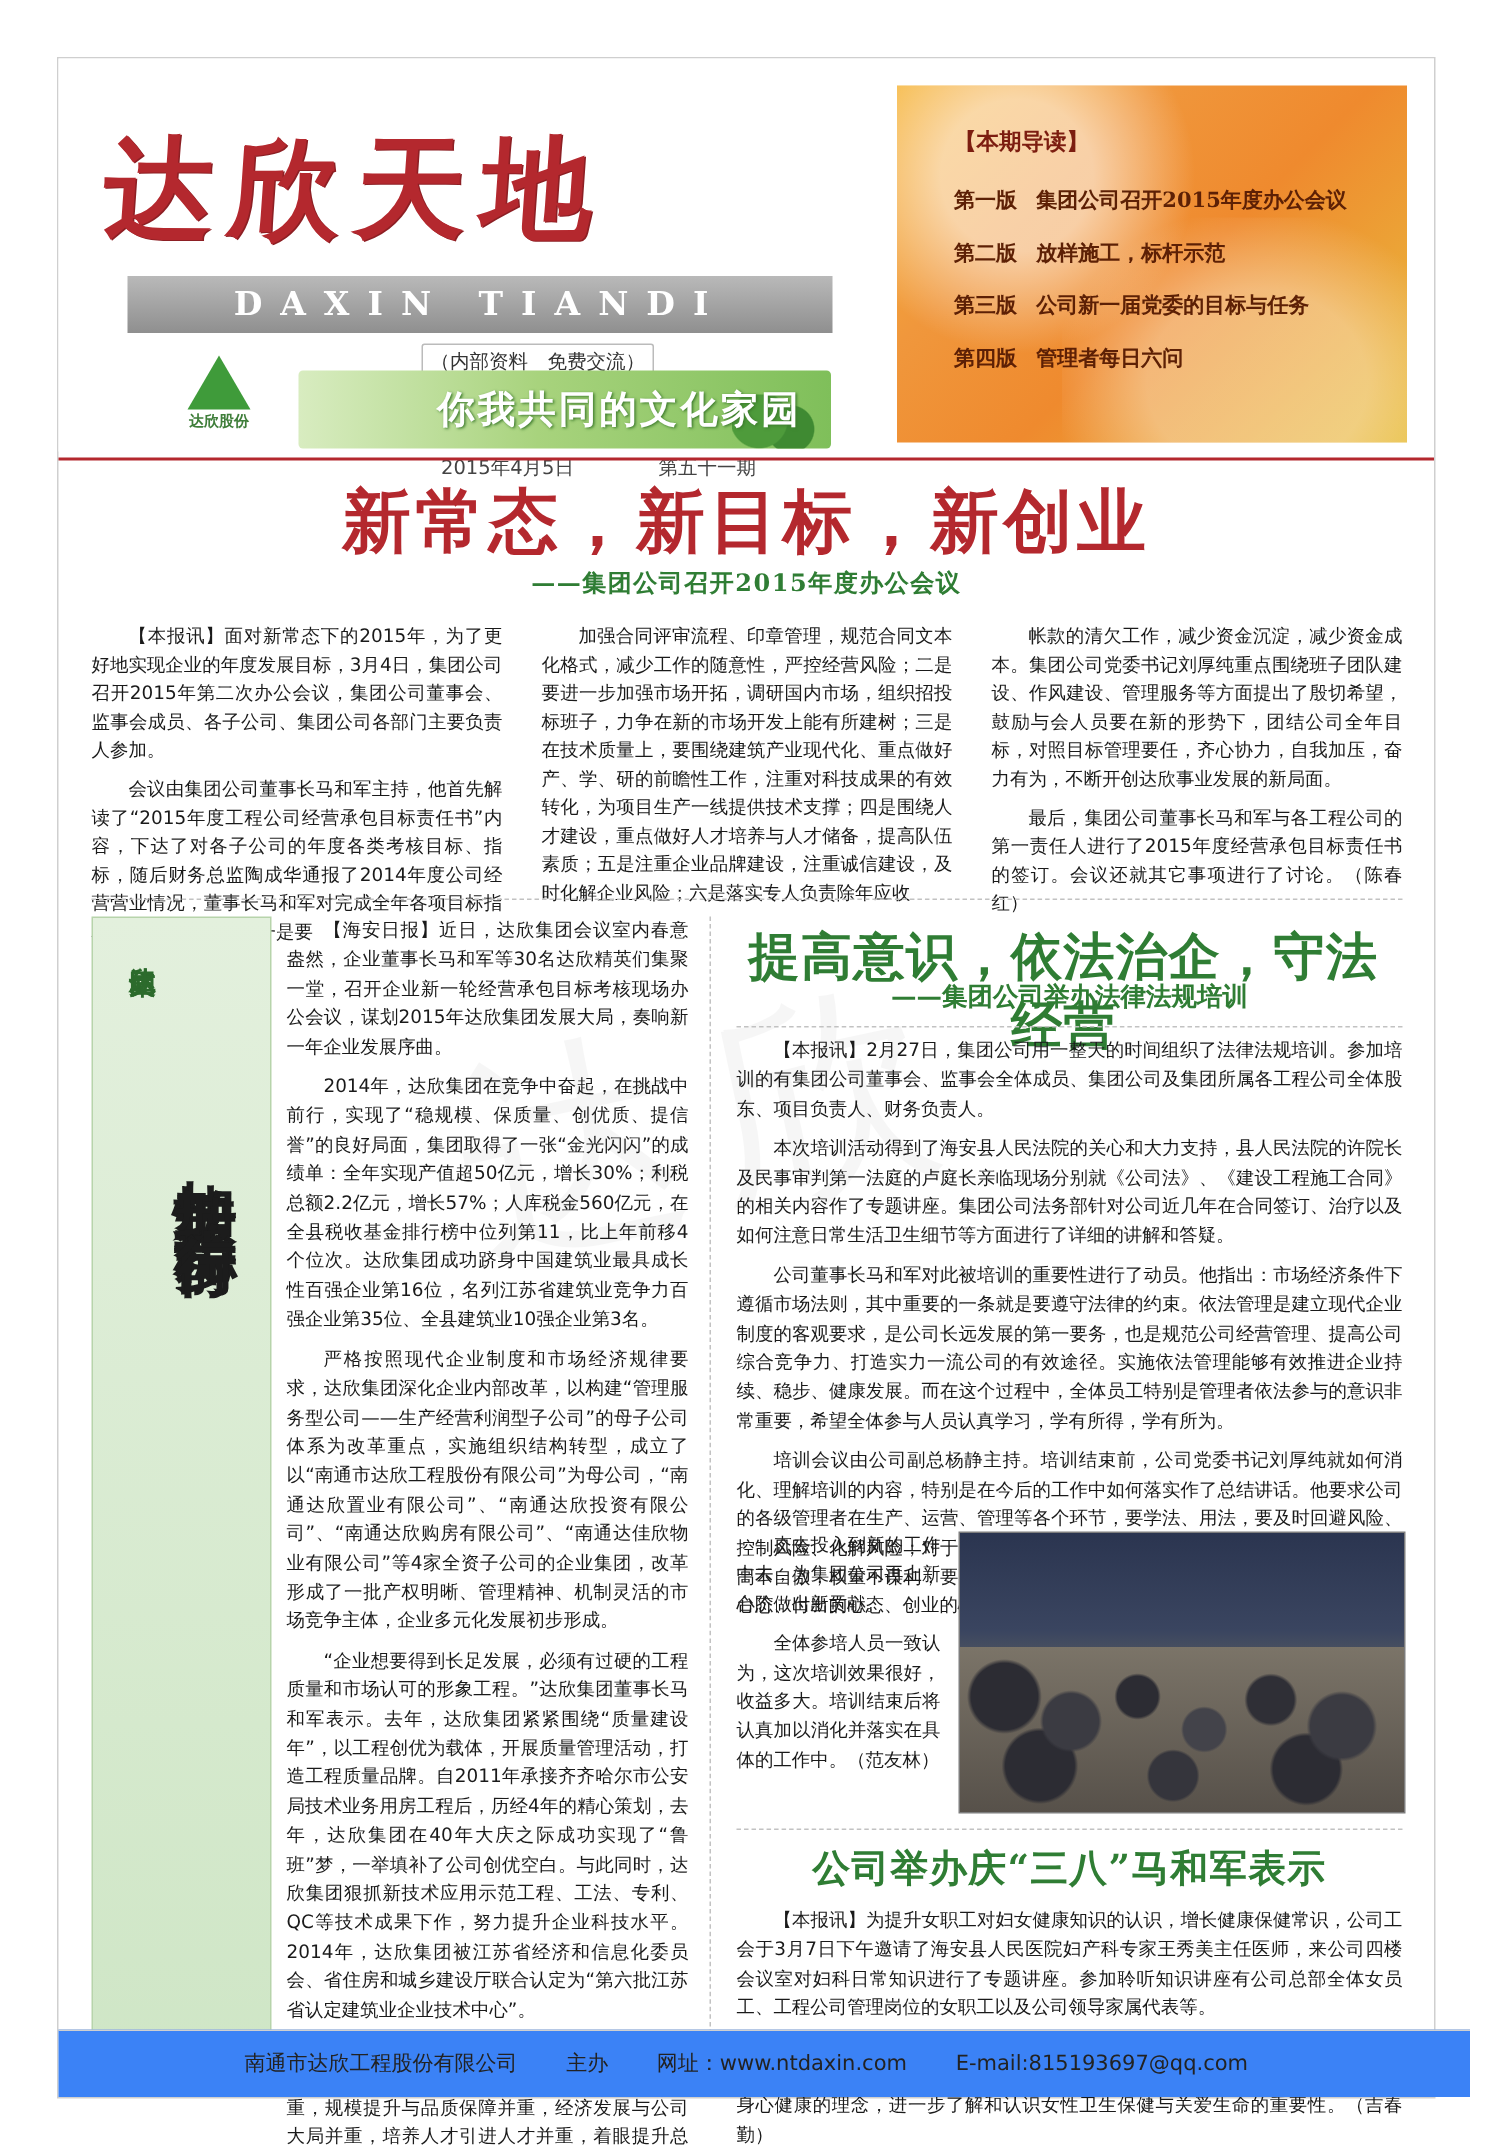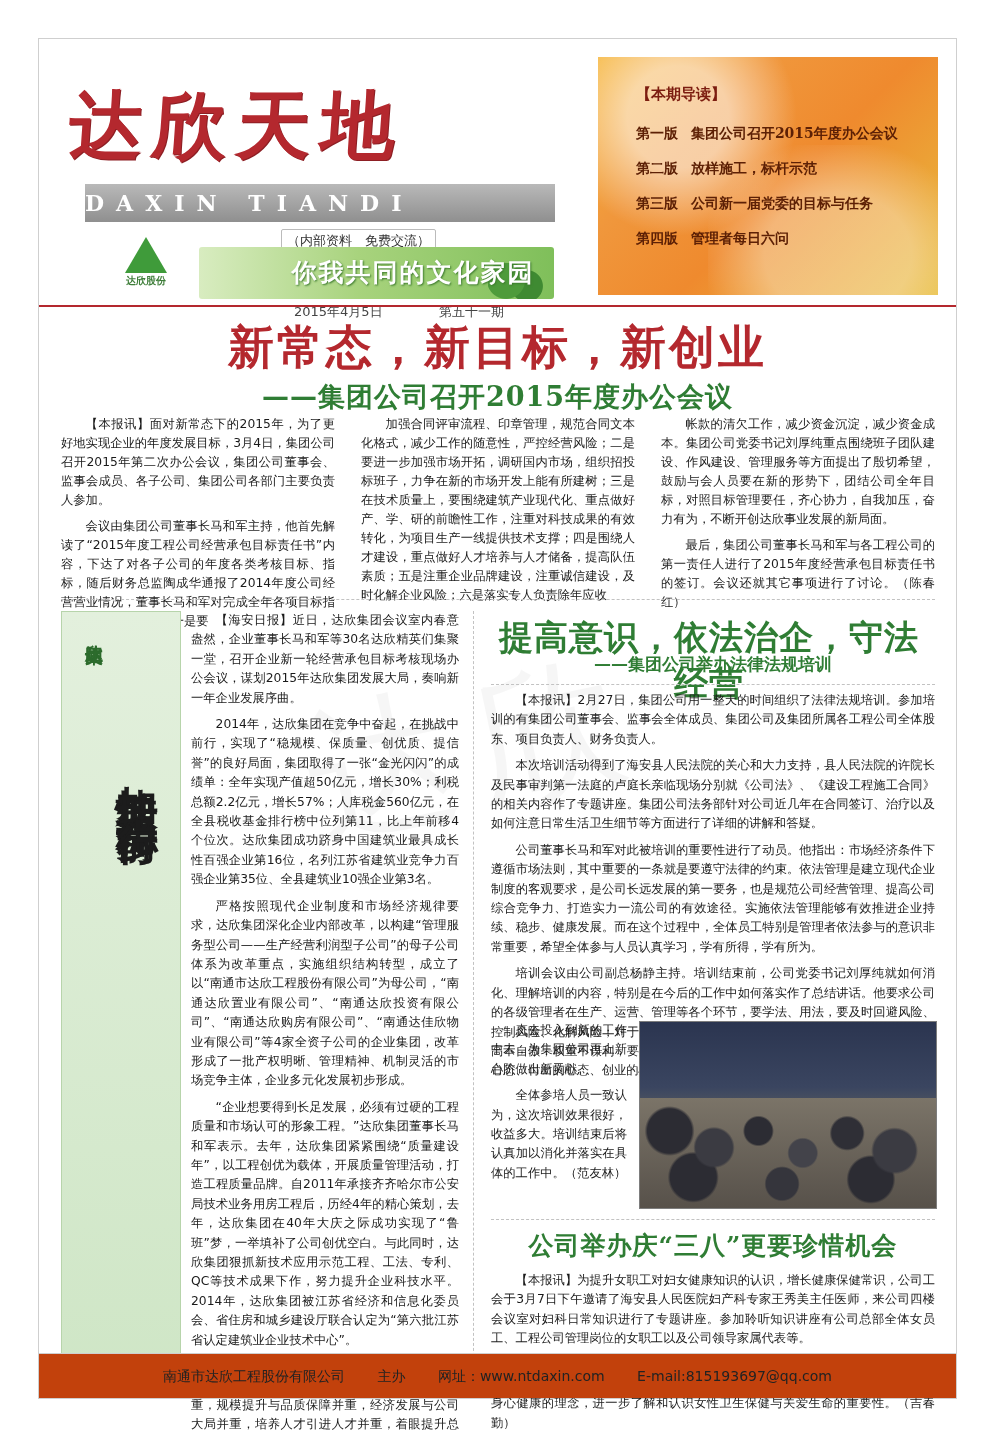--- a/index.html
+++ b/index.html
@@ -35,21 +35,21 @@
     letter-spacing:10px;
     text-shadow:1px 1px 0 #8d1f24;
     transform:skewX(-4deg);
   }
   .logo-bar{
     position:absolute;left:46px;top:145px;width:470px;height:38px;
     background:linear-gradient(to bottom,#b9b9b9,#8f8f8f);
   }
   .logo-en{
     position:absolute;left:0;top:0;width:470px;height:38px;
-    line-height:38px;text-align:left;
+    line-height:38px;text-align:center;
     color:#fff;font-size:22px;font-weight:bold;letter-spacing:12px;
     font-family:"DejaVu Serif","Liberation Serif",serif;
   }
   .sub-note{
     position:absolute;left:242px;top:190px;
     font-size:13px;color:#333;
     border:1px solid #bbb;padding:2px 5px;border-radius:2px;
   }
   .tri-logo{
     position:absolute;left:78px;top:198px;width:58px;height:50px;
@@ -125,21 +125,21 @@
     border-top:2px solid #b4282e;
   }
   .headline{
     position:absolute;left:0;top:10px;width:917px;text-align:center;
     font-family:"DejaVu Serif","Liberation Serif",serif;
     font-size:46px;font-weight:bold;color:#b4282e;letter-spacing:3px;
   }
   .subheadline{
     position:absolute;left:0;top:72px;width:917px;text-align:center;
     font-family:"DejaVu Serif","Liberation Serif",serif;
-    font-size:27px;font-weight:bold;color:#2f7d34;letter-spacing:1px;
+    font-size:16px;font-weight:bold;color:#2f7d34;letter-spacing:1px;
   }
 
   
   .top-cols{
     position:absolute;left:22px;top:376px;width:874px;height:175px;
   }
   .col3{
     position:absolute;top:0;width:274px;
     font-size:12.3px;line-height:19px;color:#1a1a1a;
     text-align:justify;
@@ -263,21 +263,21 @@
   }
   .art3-body{
     position:absolute;left:452px;top:1232px;width:444px;
     font-size:12.3px;line-height:19.4px;color:#1a1a1a;text-align:justify;
   }
   .art3-body p{margin:0 0 7px 0;text-indent:2em;}
 
   
   .footer{
     position:absolute;left:0;bottom:0;width:917px;height:44px;
-    background:#c2410c;border-top:1px solid #cfcfcf;
+    background:#3b82f6;border-top:1px solid #cfcfcf;padding-left:24px;
   }
   .footer-inner{
     position:absolute;left:0;top:0;width:917px;height:44px;line-height:44px;
     text-align:center;font-size:14px;color:#222;
   }
   .footer-inner span{margin:0 14px;}
 
   
   .wm{
     position:absolute;left:300px;top:600px;width:520px;height:520px;
@@ -388,21 +388,21 @@
   <div class="art2-tail">
     <p>态去投入到新的工作中去，为集团公司再上新台阶做出新贡献。</p>
     <p>全体参培人员一致认为，这次培训效果很好，收益多大。培训结束后将认真加以消化并落实在具体的工作中。（范友林）</p>
   </div>
 
   <div class="photo">
     <div class="crowd"></div>
   </div>
 
   <div class="art3-rule"></div>
-  <div class="art3-title">公司举办庆“三八”更要珍惜机会</div>
+  <div class="art3-title">公司举办庆“三八”马和军表示</div>
   <div class="art3-body">
     <p>【本报讯】为提升女职工对妇女健康知识的认识，增长健康保健常识，公司工会于3月7日下午邀请了海安县人民医院妇产科专家王秀美主任医师，来公司四楼会议室对妇科日常知识进行了专题讲座。参加聆听知识讲座有公司总部全体女员工、工程公司管理岗位的女职工以及公司领导家属代表等。</p>
     <p>知识讲座通过图片、文字、实例等形式分别从女性常见疾病、预防、治疗以及如何注意日常生活卫生细节等方面进行了详细的讲解和答疑，引导妇女同志们关注身心健康的理念，进一步了解和认识女性卫生保健与关爱生命的重要性。（吉春勤）</p>
   </div>
 
   <div class="footer">
     <div class="footer-inner">
       <span>南通市达欣工程股份有限公司</span>
       <span>主办</span>
       <span>网址：www.ntdaxin.com</span>

